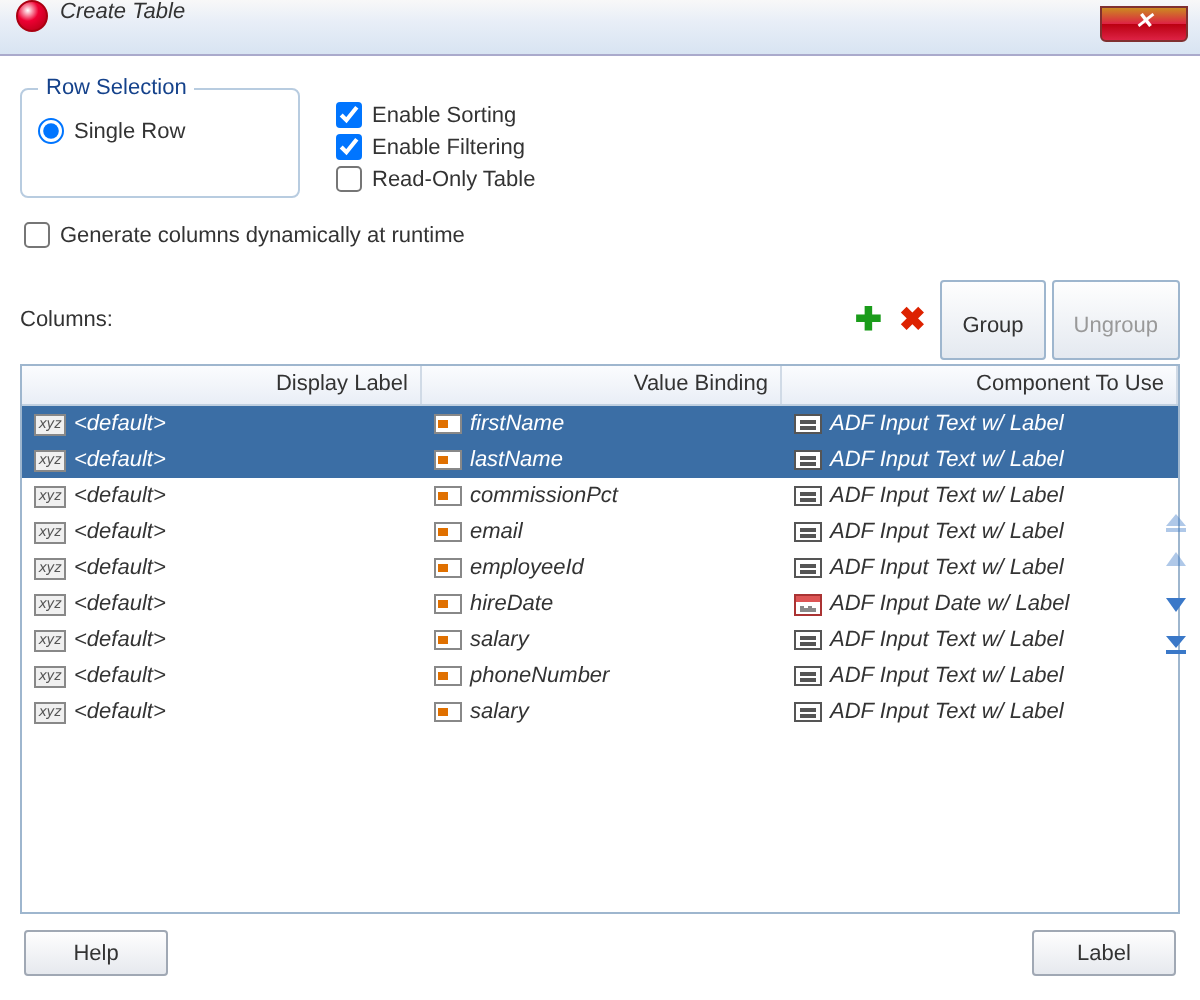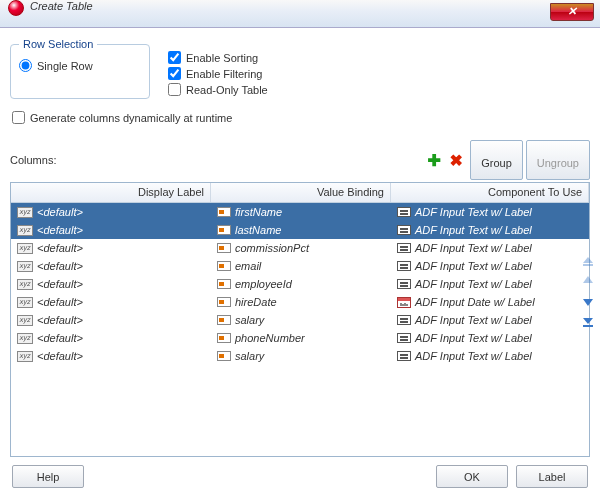--- a/index.html
+++ b/index.html
@@ -244,21 +244,20 @@
             <span class="ico-comp"></span>
             <span>ADF Input Text w/ Label</span>
           </div>
         </div>
       </div>
   </div>
 
   <div class="footer">
     <button class="btn">Help</button>
     <span class="sp"></span>
-    <button class="btn">OK</button>
     <button class="btn">Label</button>
   </div>
 
 </div>
 
 <div class="sidebar">
   <div class="arr dis">
       <svg viewBox="0 0 14 14">
         <path d="M7 3 L12 9 L2 9 Z M2 10 H12 V12 H2 Z" fill="#3a78c8"></path>
       </svg>

